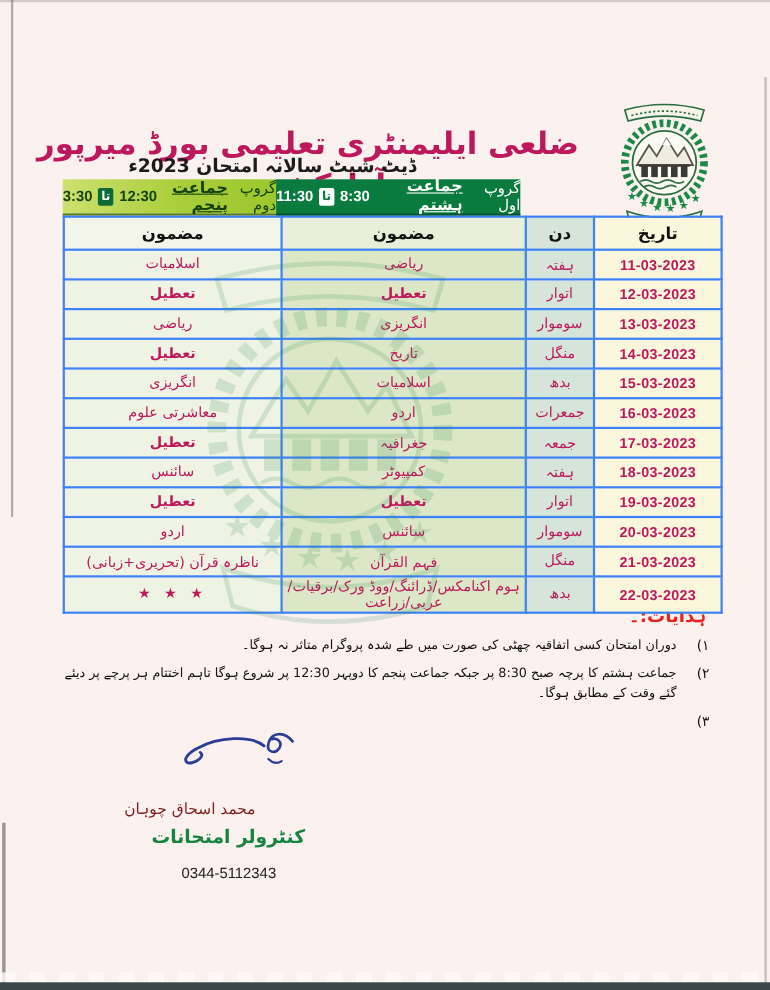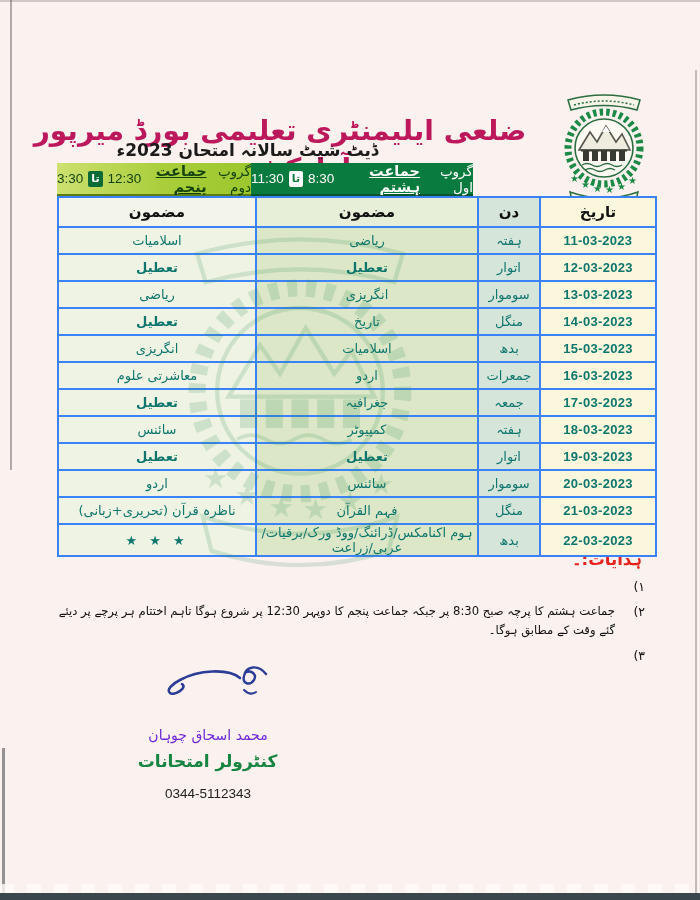--- a/index.html
+++ b/index.html
@@ -25,29 +25,29 @@
        gap:5px;font-size:13.5px;box-sizing:border-box;}
   .bar-light{left:57px;width:194px;
       background:linear-gradient(90deg,#CDE070 0%,#A9CE3A 55%,#9CC72E 100%);
       color:#14430F;border-bottom:2px solid #5b7d12;}
   .bar-dark{left:251px;width:222px;background:#0A7B3E;color:#ffffff;
       border-bottom:2px solid #06562C;}
   .bar b{font-size:14.5px;text-decoration:underline;}
   .bar .chip{display:inline-block;background:#0B6B36;color:#fff;font-weight:bold;
       font-size:11px;line-height:14px;padding:1px 3px;border-radius:2px;}
   .bar-dark .chip{background:#ffffff;color:#0A7B3E;}
-  .bar .num{font-family:"Liberation Sans",sans-serif;font-weight:normal;direction:ltr;unicode-bidi:embed;}
+  .bar .num{font-family:"Liberation Sans",sans-serif;font-weight:bold;direction:ltr;unicode-bidi:embed;}
 
   
   table.sheet{position:absolute;left:57px;top:196px;width:598px;
       border-collapse:collapse;table-layout:fixed;z-index:1;}
   table.sheet th,table.sheet td{border:2px solid #3b82f6;text-align:center;
       vertical-align:middle;padding:0;overflow:hidden;}
   table.sheet th{height:28px;font-size:15px;font-weight:bold;color:#111;}
-  table.sheet td{height:25px;font-size:13px;color:#0f766e;}
+  table.sheet td{height:25px;font-size:13px;color:#be185d;}
   th.c-date,td.c-date{background:#FAF7DC;}
   th.c-day ,td.c-day {background:#D6E5DA;}
   th.c-s8{background:#E7EFD8;} td.c-s8{background:#DBE7C6;}
   th.c-s5{background:#F3F5EA;} td.c-s5{background:#EEF3E3;}
   td.c-date{font-family:"Liberation Sans",sans-serif;font-weight:bold;
       font-size:14.5px;letter-spacing:.3px;}
   td.holiday{color:#D6261F;font-weight:bold;font-size:14.5px;}
   td.small{font-size:10.5px;}
   td.stars{letter-spacing:4px;font-size:12px;}
 
@@ -58,21 +58,21 @@
   
   .ins-heading{top:550px;right:58px;width:150px;text-align:right;
       color:#E8221C;font-size:16.5px;font-weight:bold;}
   .ins-list{top:577px;right:55px;width:592px;direction:rtl;}
   .ins-row{display:flex;align-items:flex-start;margin-bottom:6px;line-height:19px;}
   .ins-num{flex:0 0 30px;font-size:12.5px;color:#111;}
   .ins-text{font-size:11.6px;color:#111;}
 
   
   .sig-svg{left:158px;top:660px;width:115px;height:52px;}
-  .sig-name{top:727px;left:113px;width:190px;text-align:center;font-size:14px;color:#6d28d9;}
+  .sig-name{top:727px;left:113px;width:190px;text-align:left;font-size:14px;color:#7f1d1d;}
   .sig-role{top:751px;left:105px;width:205px;text-align:center;font-size:17px;
       font-weight:bold;color:#178441;}
   .sig-phone{top:786px;left:113px;width:190px;text-align:center;font-size:13.5px;
       color:#222;font-family:"Liberation Sans",sans-serif;}
 
   
   .dots-strip{left:0;bottom:7px;width:700px;height:9px;
      background:repeating-linear-gradient(90deg,#FFFAF8 0 14px,rgba(255,255,255,0) 14px 27px);
      opacity:.8;}
   .bottom-bar{left:0;bottom:0;width:700px;height:7px;background:#3A474B;}
@@ -252,20 +252,21 @@
       <text x="67" y="106">★</text>
       <text x="78" y="100">★</text>
   </g>
   <path d="M20,108 Q54,120 88,108 L85,120 Q54,130 23,120 Z" fill="none" stroke="#2E8B57" stroke-width="1.5"></path>
 </svg>
 
 <div class="abs ins-heading" dir="rtl">ہدایات:۔</div>
 <div class="abs ins-list" id="ins-list">
     <div class="ins-row">
     <span class="ins-num">۱)</span>
+    <span class="ins-text">دوران امتحان کسی اتفاقیہ چھٹی کی صورت میں طے شدہ پروگرام متاثر نہ ہوگا۔</span>
   </div>
     <div class="ins-row">
     <span class="ins-num">۲)</span>
     <span class="ins-text">جماعت ہشتم کا پرچہ صبح 8:30 پر جبکہ جماعت پنجم کا دوپہر 12:30 پر شروع ہوگا تاہم اختتام ہر پرچے پر دیئے گئے وقت کے مطابق ہوگا۔</span>
   </div>
     <div class="ins-row">
     <span class="ins-num">۳)</span>
   </div>
   </div>
 

